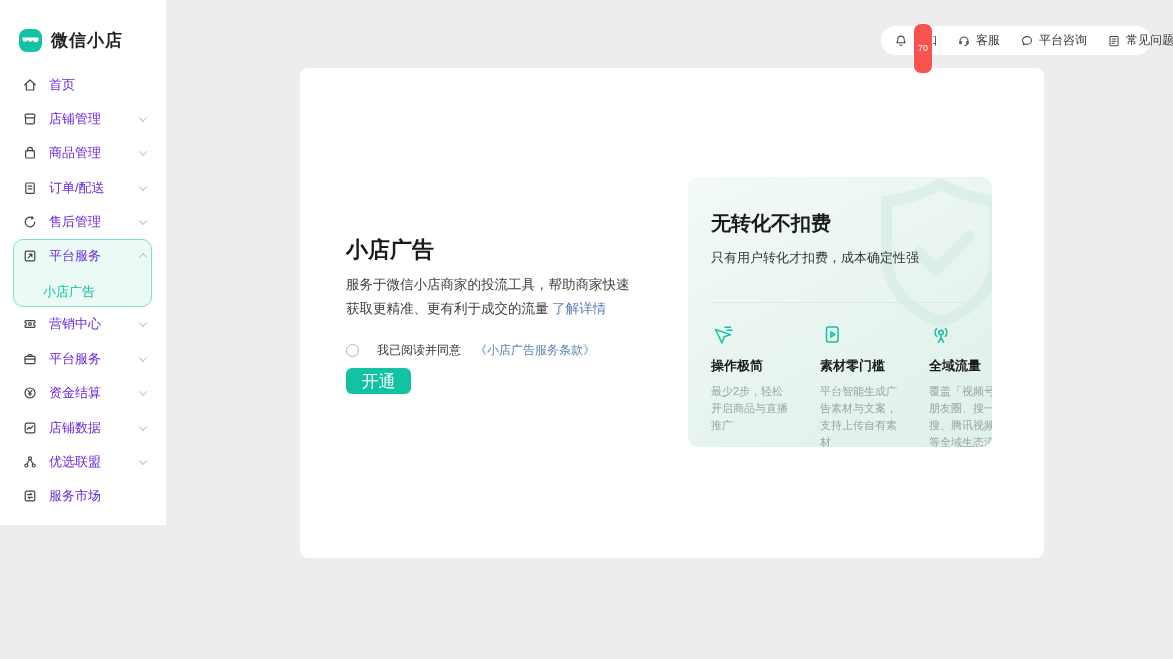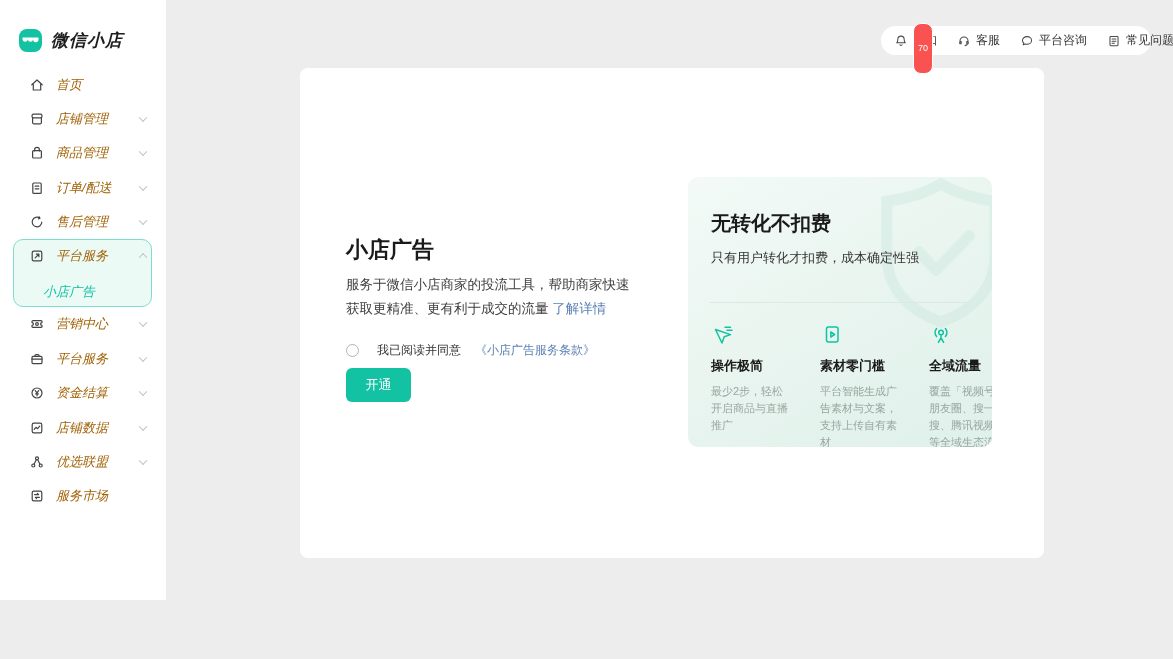--- a/index.html
+++ b/index.html
@@ -2,26 +2,26 @@
 <html><head>
 <meta charset="utf-8">
 <style>
   * { margin:0; padding:0; box-sizing:border-box; }
   html,body { width:1173px; height:659px; }
   body {
     font-family:"Liberation Sans","DejaVu Sans",sans-serif;
     background:#ededed; color:#333; overflow:hidden; position:relative;
   }
   
-  .sidebar { position:absolute; left:0; top:0; width:166px; height:600px; background:#fff;font-style:italic; }
+  .sidebar { position:absolute; left:0; top:0; width:166px; height:525px; background:#fff; }
   .logo { position:absolute; left:18px; top:28px; display:flex; align-items:center; gap:8px; }
   .logo-text { font-size:17px; font-weight:bold; color:#1f1f1f; letter-spacing:1px; }
   .side-item {
     position:absolute; left:0; width:166px; height:34px; display:flex; align-items:center;
-    padding-left:29px; gap:11px; font-size:13px; color:#a16207; cursor:pointer; z-index:2;
+    padding-left:22px; gap:11px; font-size:13px; color:#6d28d9; cursor:pointer; z-index:2;
   }
   .side-item .si { flex:0 0 auto; }
   .chev {
     position:absolute; right:20px; top:50%; width:6px; height:6px;
     border-right:1.2px solid #c3c3c3; border-bottom:1.2px solid #c3c3c3;
   }
   .chev.down { transform:translateY(-70%) rotate(45deg); }
   .chev.up   { transform:translateY(-30%) rotate(-135deg); }
   .active-group {
     position:absolute; left:13px; top:239px; width:139px; height:68px;
@@ -44,22 +44,22 @@
     line-height:1; padding:20px 4px; border-radius:8px; border:1px solid #fff;
   }
   
   .card { position:absolute; left:300px; top:68px; width:744px; height:490px; background:#fff; border-radius:8px; }
   .ad-title { position:absolute; left:46px; top:167px; font-size:22px; font-weight:bold; color:#1a1a1a; }
   .ad-desc { position:absolute; left:46px; top:205px; width:310px; font-size:13.5px; line-height:24px; color:#404040; }
   a.link { color:#5b80b5; text-decoration:none; cursor:pointer; }
   .agree-row { position:absolute; left:46px; top:274px; display:flex; align-items:center; gap:18px; font-size:12px; color:#333; }
   .radio { width:13px; height:13px; border:1px solid #b3b3b3; border-radius:50%; background:#fff; cursor:pointer; flex:0 0 auto; }
   .open-btn {
-    position:absolute; left:46px; top:300px; width:65px; height:34px; background:#12c2a2; color:#fff;
-    border:none; border-radius:6px; font-size:13px; font-family:inherit; cursor:pointer;
+    position:absolute; left:46px; top:300px; width:65px; height:26px; background:#12c2a2; color:#fff;
+    border:none; border-radius:6px; font-size:17px; font-family:inherit; cursor:pointer;
   }
   
   .panel {
     position:absolute; left:388px; top:109px; width:304px; height:270px; border-radius:10px;
     background:linear-gradient(150deg,#f3faf7 0%,#eaf5f0 45%,#dff0ea 100%); overflow:hidden;
   }
   .shield { position:absolute; left:178px; top:-4px; opacity:.6; }
   .panel-title { position:absolute; left:23px; top:33px; font-size:20px; font-weight:bold; color:#1a1a1a; }
   .panel-sub { position:absolute; left:23px; top:72px; font-size:13px; color:#333; }
   .panel-divider { position:absolute; left:22px; top:125px; width:260px; height:1px; background:#d9e9e3; }

